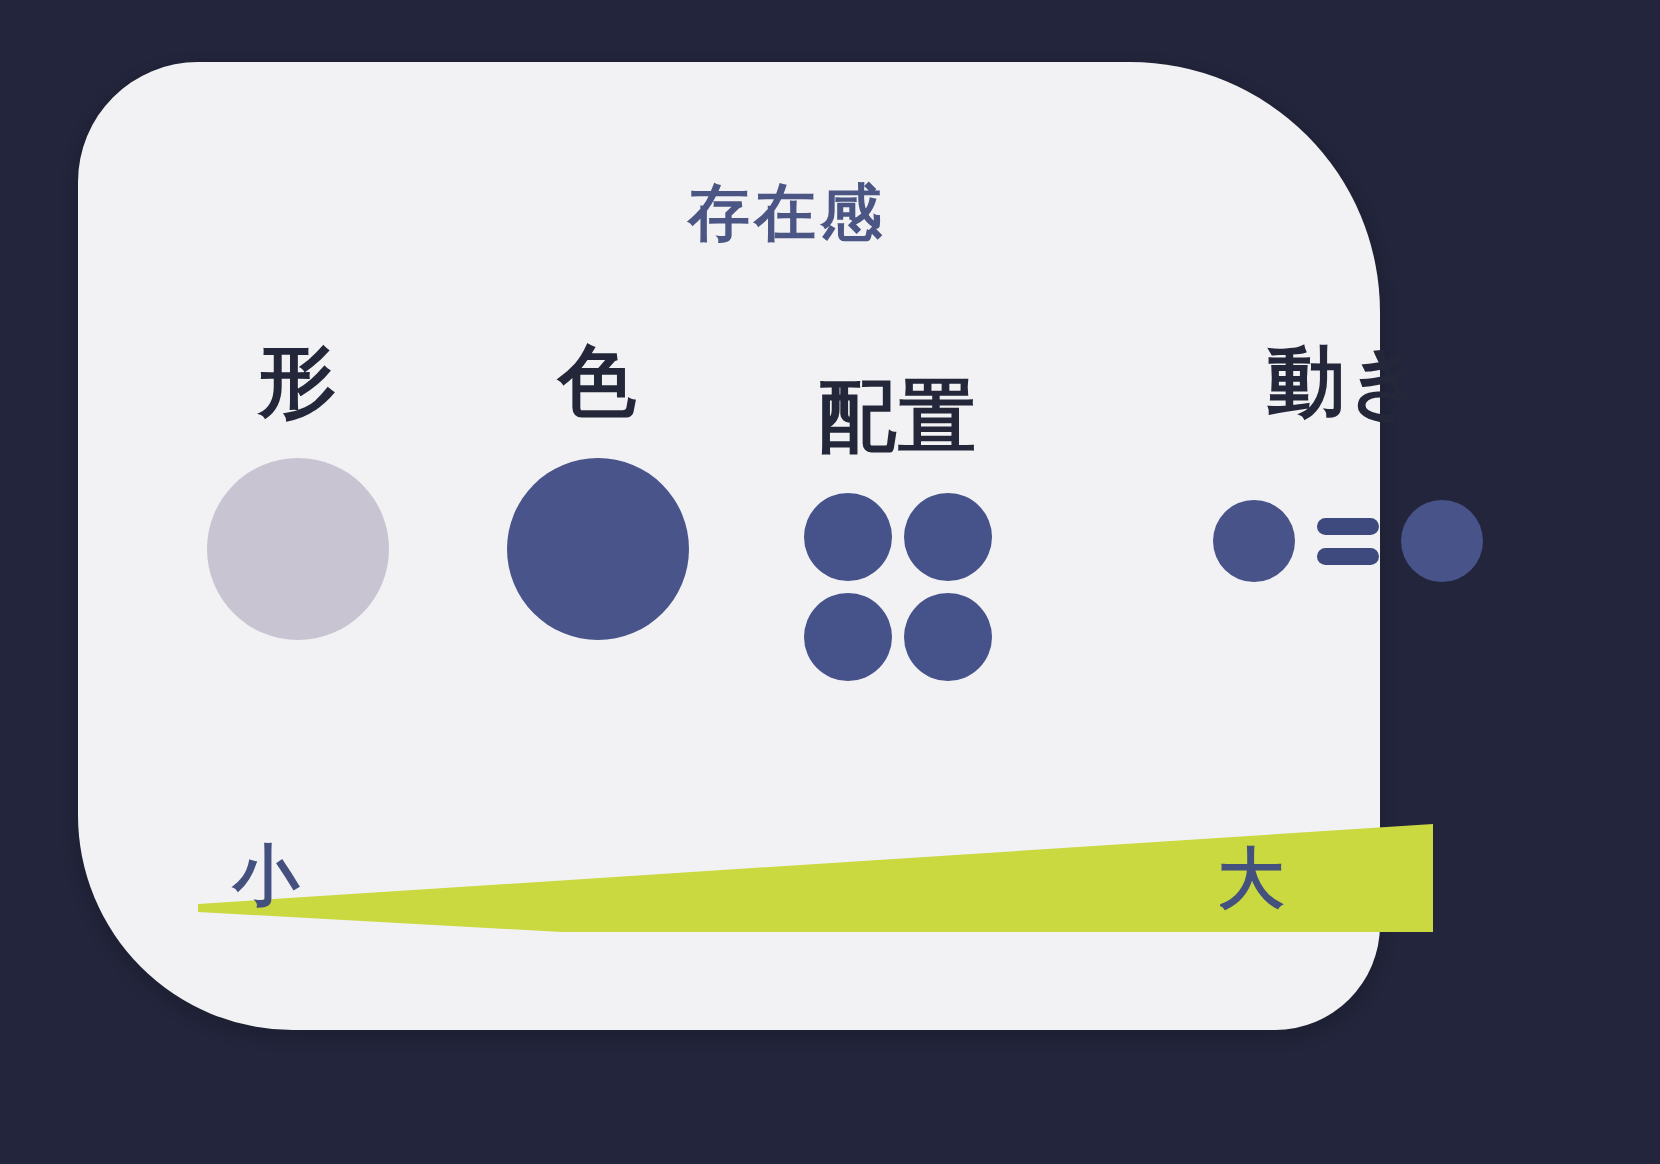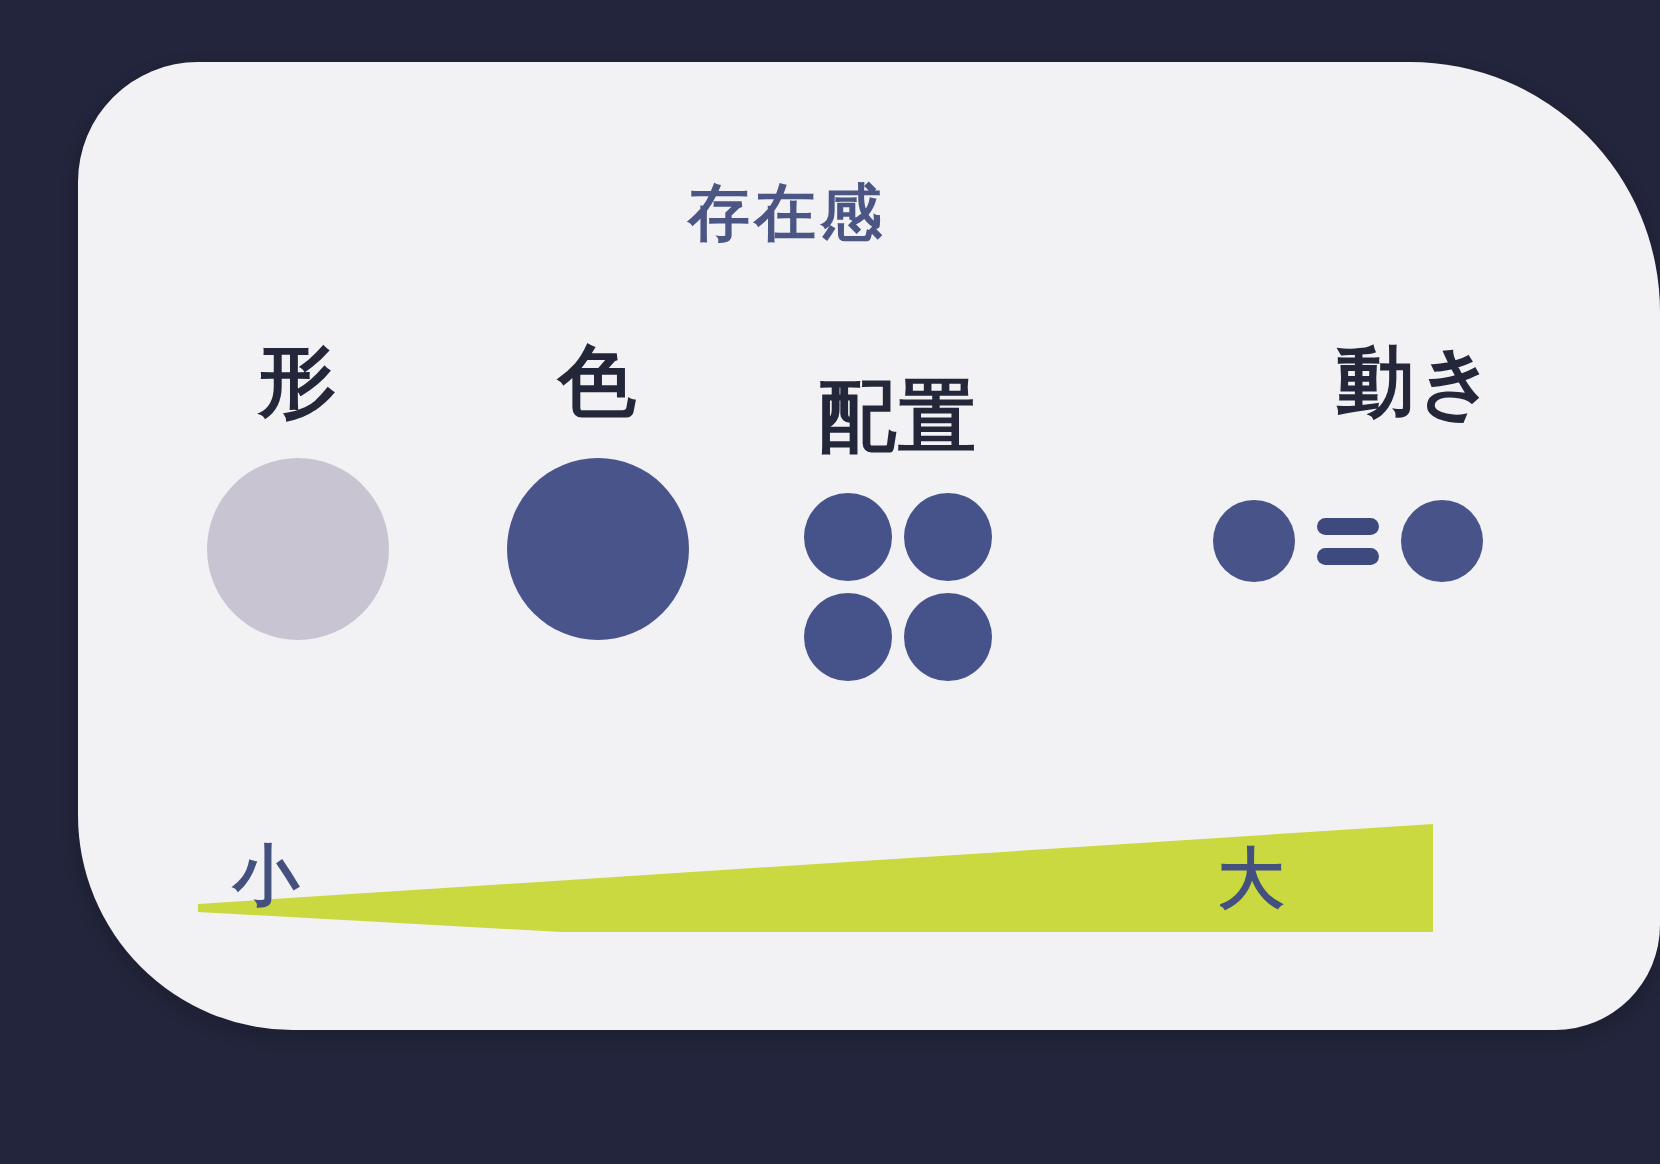--- a/index.html
+++ b/index.html
@@ -17,21 +17,21 @@
     height: 1164px;
     overflow: hidden;
     background: #22253b;
   }
 
   
   #card {
     position: absolute;
     left: 78px;
     top: 62px;
-    width: 1582px;
+    width: 1302px;
     height: 968px;
     background: #f2f2f4;
     border-top-left-radius: 120px;
     border-top-right-radius: 250px;
     border-bottom-right-radius: 105px;
     border-bottom-left-radius: 215px;
     box-shadow: 0 6px 18px rgba(0,0,0,0.18);
   }
 
   
@@ -65,21 +65,21 @@
   }
   .col-art {
     margin-top: 38px;
     height: 190px;
     position: relative;
   }
 
   #col-shape  { left: 90px;  }
   #col-color  { left: 390px; }
   #col-layout { left: 670px; width: 300px; }
-  #col-motion { left: 1120px; width: 300px; text-align: right; }
+  #col-motion { left: 1120px; width: 300px; }
 
   
   .circle {
     border-radius: 50%;
     display: inline-block;
   }
   .shape-circle {
     width: 182px; height: 182px;
     background: #c8c4d2;
     position: absolute;

